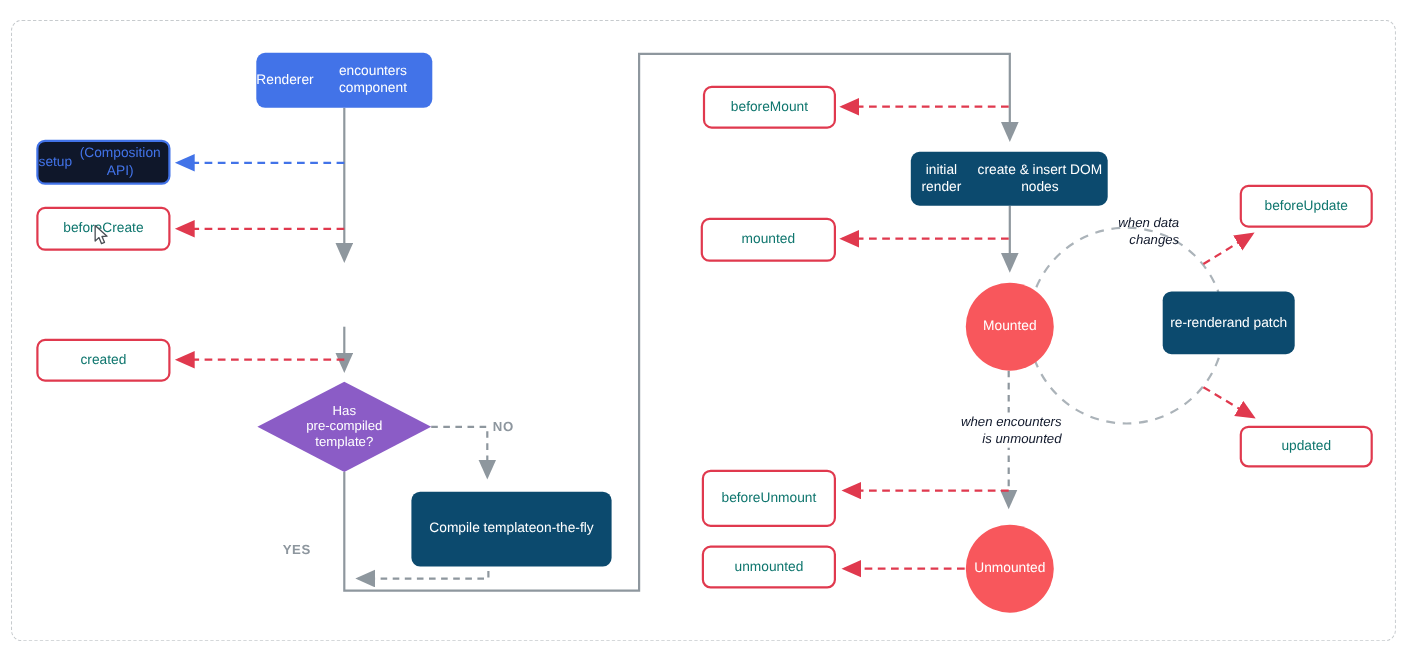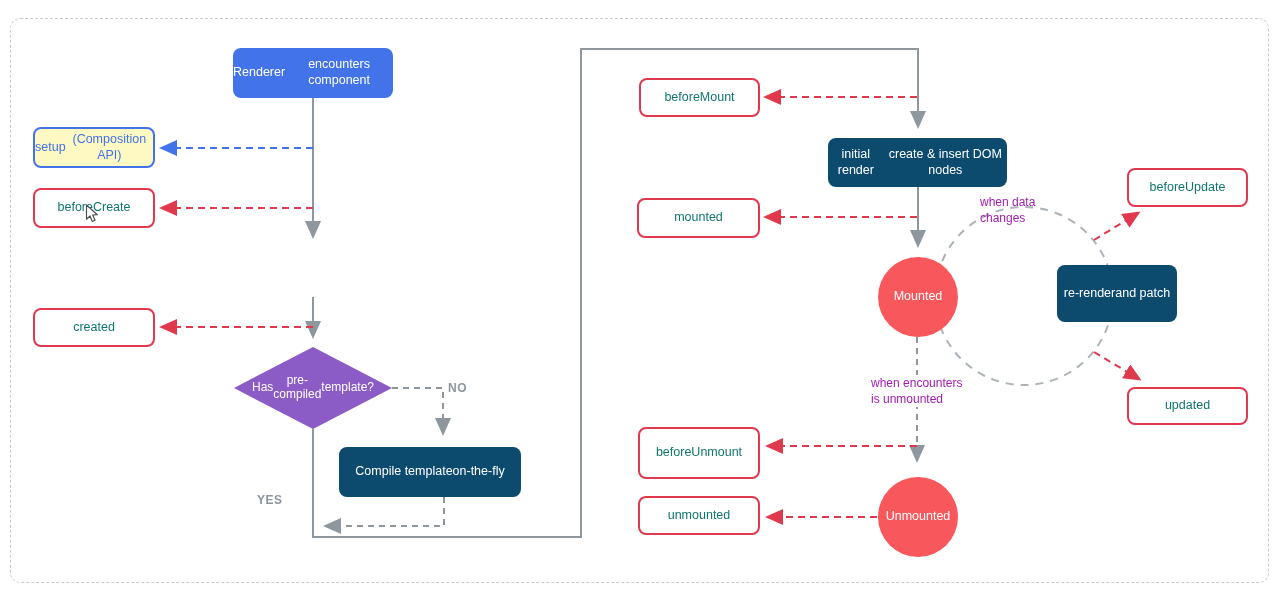--- a/index.html
+++ b/index.html
@@ -13,32 +13,32 @@
   }
   svg.wires{position:absolute;left:0;top:0;z-index:1;}
   .node{
     position:absolute;box-sizing:border-box;z-index:2;
     display:flex;align-items:center;justify-content:center;
     text-align:center;font-size:12.5px;line-height:1.26;border-radius:8px;
   }
   .node span{display:block;}
   .fill-blue{background:#4273e8;color:#ffffff;}
   .fill-green{background:#0c4a6e;color:#ffffff;}
-  .outline-blue{background:#fef9c3;border:2px solid #4273e8;color:#4273e8;}
+  .outline-blue{background:#0f172a;border:2px solid #4273e8;color:#4273e8;}
   .outline-red{background:#ffffff;border:2px solid #e0394e;color:#0f766e;}
   .state-circle{border-radius:50%;background:#f8575c;color:#ffffff;z-index:2;}
   .diamond-label{
     position:absolute;z-index:2;color:#ffffff;font-size:12px;line-height:1.15;
-    text-align:center;display:flex;flex-direction:row;align-items:center;justify-content:center;
+    text-align:center;display:flex;flex-direction:column;align-items:center;justify-content:center;
   }
   .edge-label{
     position:absolute;z-index:2;font-size:12px;font-weight:bold;color:#8d969e;letter-spacing:.5px;
   }
   .note-label{
-    position:absolute;z-index:2;font-size:12px;color:#a21caf;text-align:left;line-height:1.35;
+    position:absolute;z-index:2;font-size:12px;color:#0f172a;text-align:right;line-height:1.35;font-style:italic;
   }
   .note-label.on-white{background:#ffffff;}
   .cursor{position:absolute;z-index:5;}
 </style>
 </head>
 <body>
 
 <div id="canvas">
 
   <svg class="wires" width="1279" height="591" viewBox="0 0 1279 591">
@@ -99,21 +99,21 @@
   <div class="node outline-red" style="left:33px;top:308px;width:122px;height:39px;">
     <span>created</span>
   </div>
 
   <div class="diamond-label" style="left:253px;top:367px;width:120px;height:42px;">
     <span>Has</span>
     <span>pre-compiled</span>
     <span>template?</span>
   </div>
 
-  <div class="node fill-green" style="left:339px;top:447px;width:182px;height:50px;">
+  <div class="node fill-green" style="left:374px;top:447px;width:182px;height:68px;">
     <span>Compile template</span>
     <span>on-the-fly</span>
   </div>
 
   <div class="node outline-red" style="left:639px;top:78px;width:121px;height:39px;">
     <span>beforeMount</span>
   </div>
 
   <div class="node fill-green" style="left:828px;top:138px;width:179px;height:49px;">
     <span>initial render</span>

